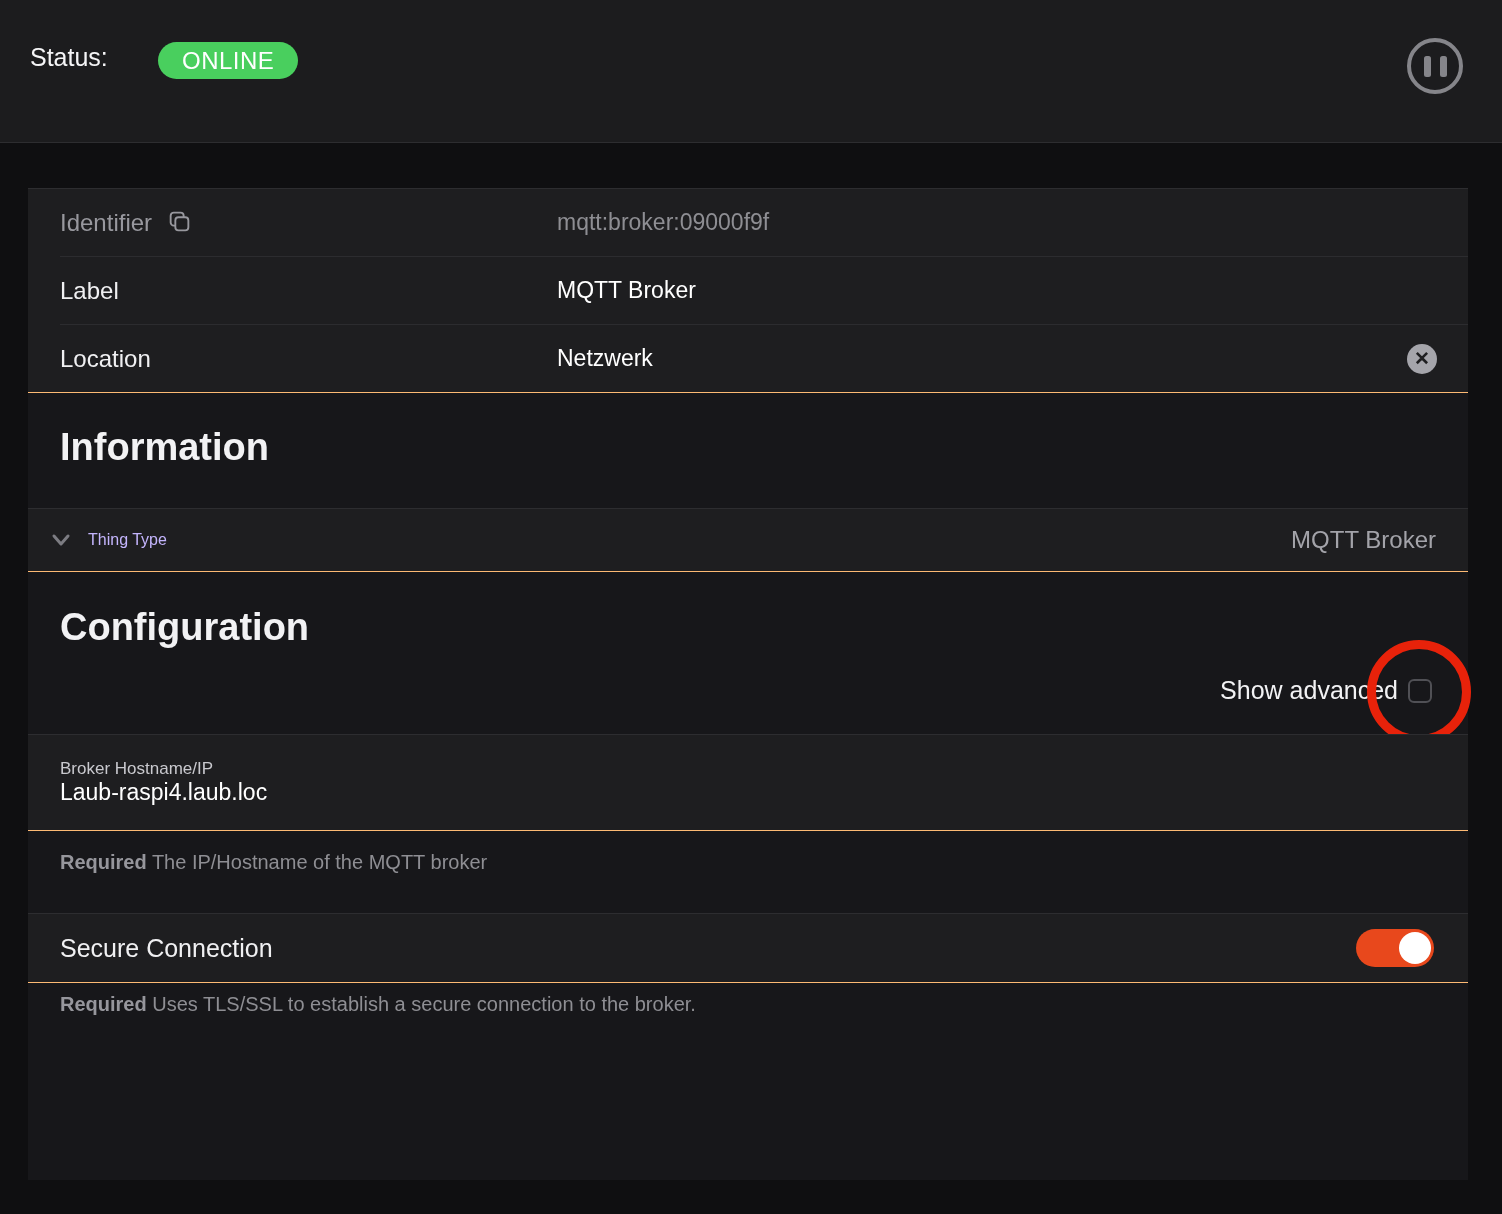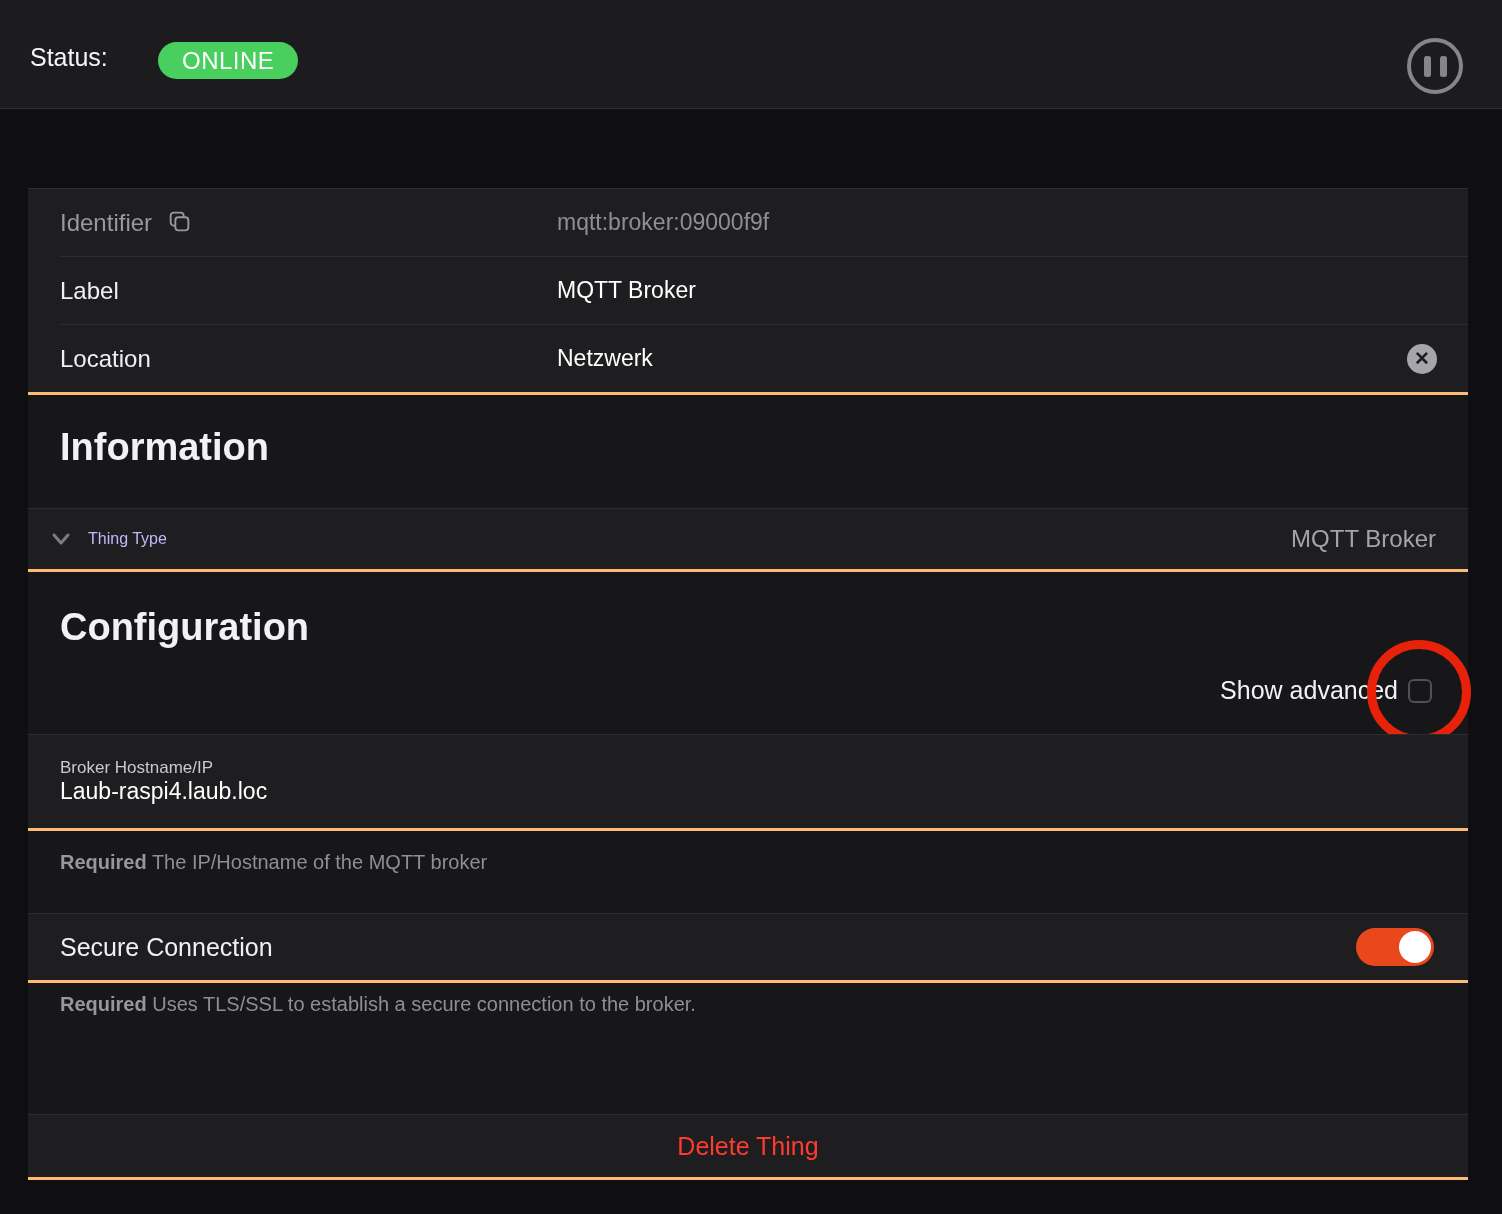--- a/index.html
+++ b/index.html
@@ -1,35 +1,35 @@
 <!DOCTYPE html>
 <html><head>
 <meta charset="utf-8">
 <style>
   html,body{margin:0;padding:0;background:#0f0f11;}
   .page{position:relative;width:1502px;height:1214px;background:#0f0f11;overflow:hidden;
         font-family:"Liberation Sans","DejaVu Sans",sans-serif;-webkit-font-smoothing:antialiased;}
 
   
-  .topbar{position:absolute;left:0;top:0;width:1502px;height:109px;background:#1c1c1e;
+  .topbar{position:absolute;left:0;top:0;width:1502px;height:143px;background:#1c1c1e;
           border-bottom:1px solid #2d2d30;box-sizing:border-box;}
   .status-label{position:absolute;left:30px;top:43px;font-size:25px;color:#f5f5f7;}
   .online-badge{position:absolute;left:158px;top:42px;height:37px;line-height:37px;
           padding:0 24px;border-radius:19px;background:#49cf5e;color:#ffffff;
           font-size:24px;letter-spacing:.5px;}
   .pause-btn{position:absolute;left:1407px;top:38px;width:56px;height:56px;border:4px solid #85858a;
           border-radius:50%;box-sizing:border-box;display:flex;align-items:center;justify-content:center;gap:9px;
           background:transparent;cursor:pointer;}
   .pause-bar{width:7px;height:21px;background:#85858a;border-radius:2.5px;}
 
   
   .content-bg{position:absolute;left:28px;top:188px;width:1440px;height:992px;background:#17171a;}
 
   .listcard{position:absolute;left:28px;width:1440px;background:#1e1e20;
-            border-top:1px solid #2d2d30;border-bottom:3px solid #fdba74;box-sizing:border-box;}
+            border-top:1px solid #2d2d30;border-bottom:1px solid #fdba74;box-sizing:border-box;}
 
   
   .card1{top:188px;}
   .idrow{position:relative;height:67px;display:flex;align-items:center;}
   .idrow .rowlabel{margin-left:32px;font-size:24px;color:#f0f0f2;display:flex;align-items:center;gap:15px;}
   .idrow.disabled .rowlabel{color:#98989e;}
   .rowvalue{position:absolute;left:529px;top:0;height:100%;display:flex;align-items:center;
             font-size:23px;color:#ffffff;}
   .idrow.disabled .rowvalue{color:#8e8e93;}
   .rowinput{position:absolute;left:529px;top:0;height:100%;width:800px;background:transparent;border:none;
@@ -152,17 +152,14 @@
   <div class="listcard secure-row">
     <span class="secure-label">Secure Connection</span>
     <span class="toggle">
       <span class="toggle-knob"></span>
     </span>
   </div>
   <div class="helper helper2">
     <b>Required</b><span> Uses TLS/SSL to establish a secure connection to the broker.</span>
   </div>
 
-  <div class="listcard delete-row">
-    <span class="delete-label">Delete Thing</span>
-  </div>
 
 </div>
 
 </body></html>

